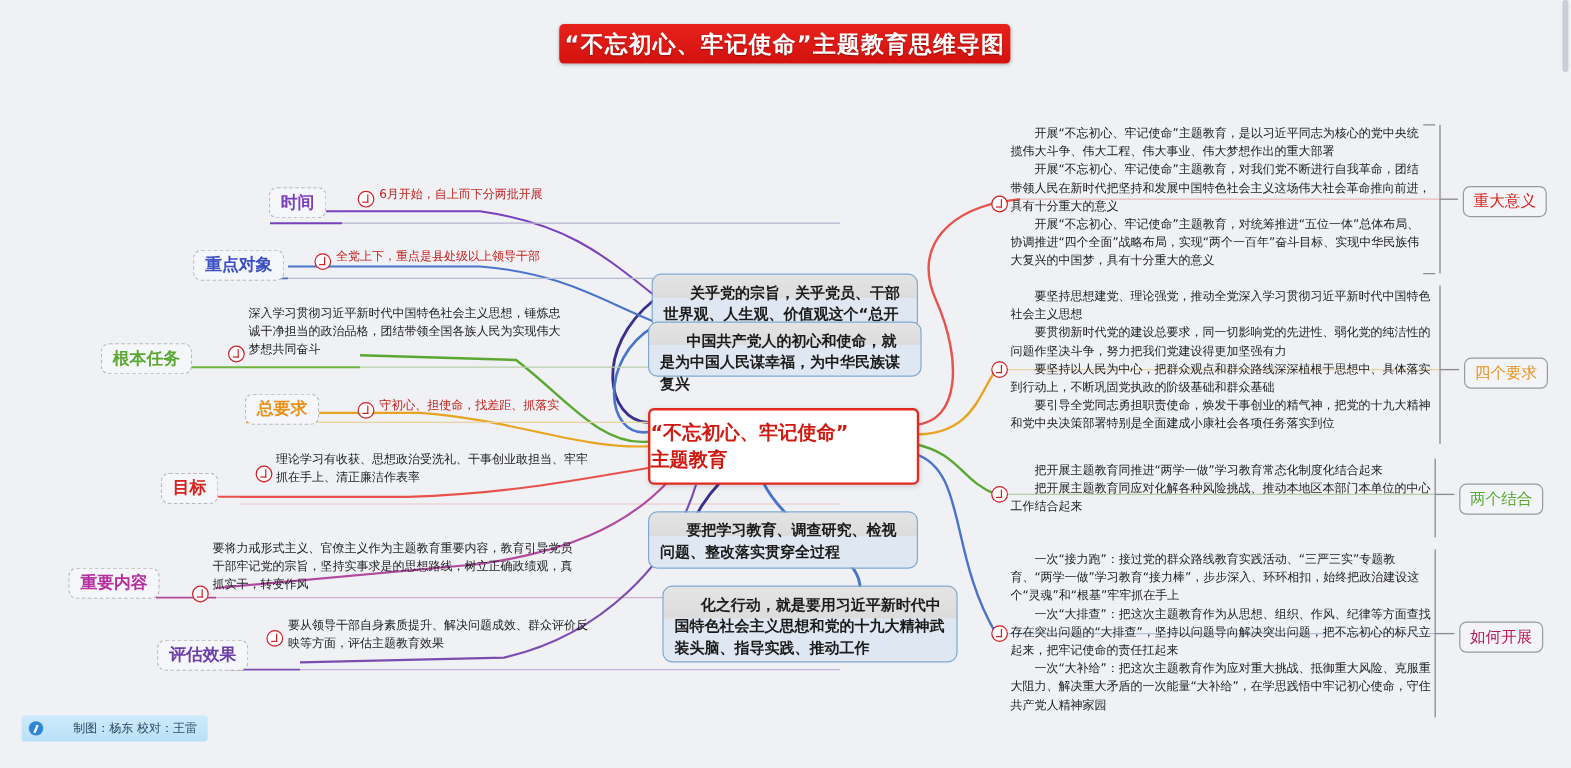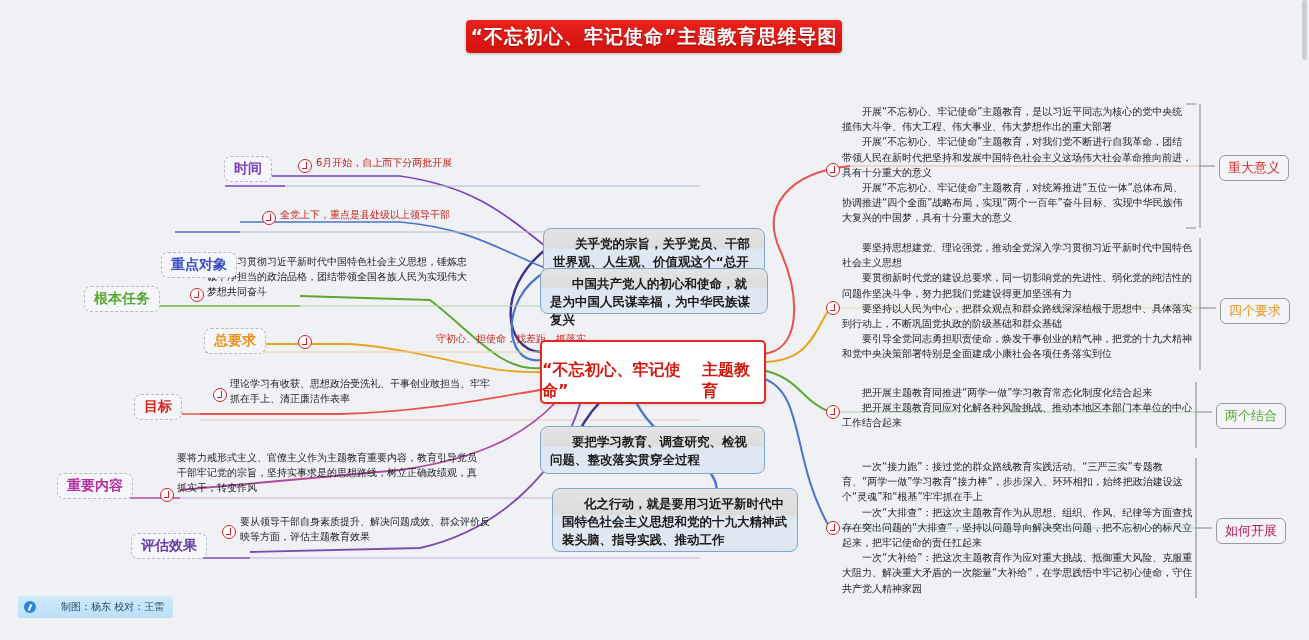--- a/index.html
+++ b/index.html
@@ -22,21 +22,21 @@
   }
   .title-bar span{
     color:#fff;font-weight:bold;font-size:19px;letter-spacing:1px;
     text-shadow:0 1px 1px rgba(0,0,0,.35);
   }
 
   
   .center-node{
     position:absolute;left:540px;top:340px;width:222px;height:60px;
     background:#fff;border:2.5px solid #e02b20;border-radius:5px;
-    display:flex;flex-direction:row;align-items:flex-end;justify-content:center;
+    display:flex;flex-direction:column;align-items:flex-start;justify-content:center;
     box-shadow:0 1px 4px rgba(0,0,0,.12);
     z-index:6;
   }
   .center-node span{color:#cf1a12;font-weight:bold;font-size:16px;line-height:1.35;}
 
   
   .mid-node{
     position:absolute;
     background:linear-gradient(180deg,#e4e4e4 0%,#dcdcdc 42%,#dfe8f2 43%,#dfe8f2 100%);
     border:1.3px solid #7ea8d0;border-radius:8px;
@@ -181,21 +181,21 @@
 
   <div class="mid-node" style="left:540px;top:268px;width:228px;height:46px;">中国共产党人的初心和使命，就是为中国人民谋幸福，为中华民族谋复兴</div>
 
   <div class="mid-node" style="left:540px;top:426px;width:225px;height:48px;">要把学习教育、调查研究、检视问题、整改落实贯穿全过程</div>
 
   <div class="mid-node" style="left:552px;top:488px;width:246px;height:64px;">化之行动，就是要用习近平新时代中国特色社会主义思想和党的十九大精神武装头脑、指导实践、推动工作</div>
 
   <div class="chip" style="left:224px;top:156px;">
     <span style="color:#7a3fbd">时间</span>
   </div>
-  <div class="chip" style="left:161px;top:208px;margin-top:44px;">
+  <div class="chip" style="left:161px;top:208px;">
     <span style="color:#3a4fc4">重点对象</span>
   </div>
   <div class="chip" style="left:84px;top:286px;">
     <span style="color:#5aa832">根本任务</span>
   </div>
   <div class="chip" style="left:204px;top:328px;">
     <span style="color:#e8921c">总要求</span>
   </div>
   <div class="chip" style="left:134px;top:394px;">
     <span style="color:#d8231d">目标</span>
@@ -216,21 +216,21 @@
   <div class="leaf red" style="left:280px;top:207px;width:300px;">
     <p style="text-indent:0">全党上下，重点是县处级以上领导干部</p>
   </div>
 
   <div class="bullet" style="left:190px;top:288px;"></div>
   <div class="leaf dark" style="left:207px;top:254px;width:262px;">
     <p style="text-indent:0">深入学习贯彻习近平新时代中国特色社会主义思想，锤炼忠诚干净担当的政治品格，团结带领全国各族人民为实现伟大梦想共同奋斗</p>
   </div>
 
   <div class="bullet" style="left:298px;top:335px;"></div>
-  <div class="leaf red" style="left:316px;top:331px;width:270px;text-align:right;">
+  <div class="leaf red" style="left:316px;top:331px;width:270px;">
     <p style="text-indent:0">守初心、担使命，找差距、抓落实</p>
   </div>
 
   <div class="bullet" style="left:213px;top:388px;"></div>
   <div class="leaf dark" style="left:230px;top:376px;width:262px;">
     <p style="text-indent:0">理论学习有收获、思想政治受洗礼、干事创业敢担当、牢牢抓在手上、清正廉洁作表率</p>
   </div>
 
   <div class="bullet" style="left:160px;top:488px;"></div>
   <div class="leaf dark" style="left:177px;top:450px;width:300px;">

